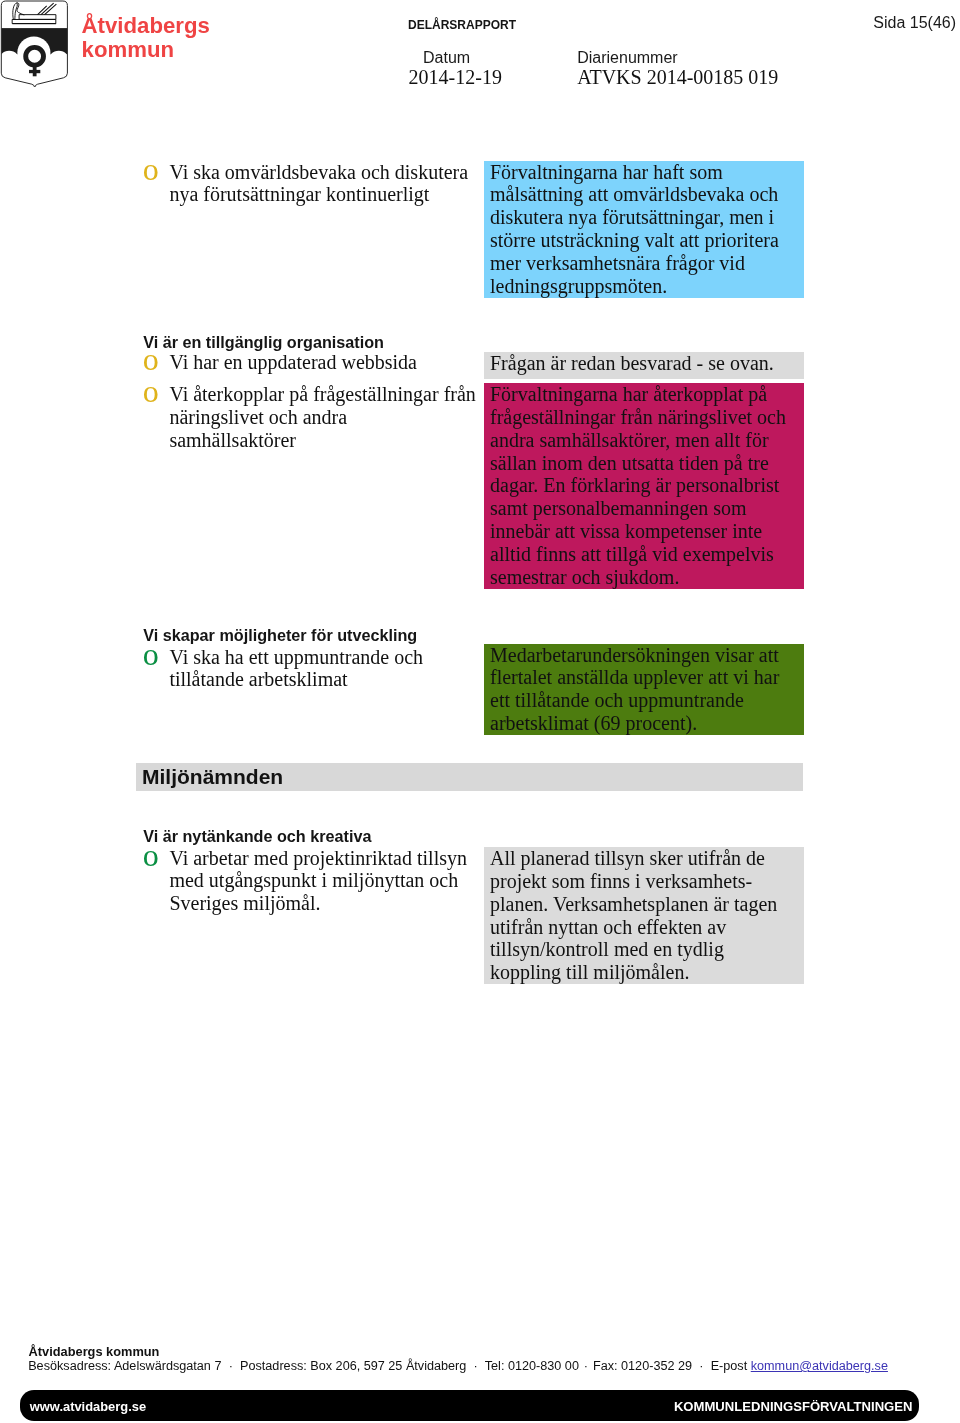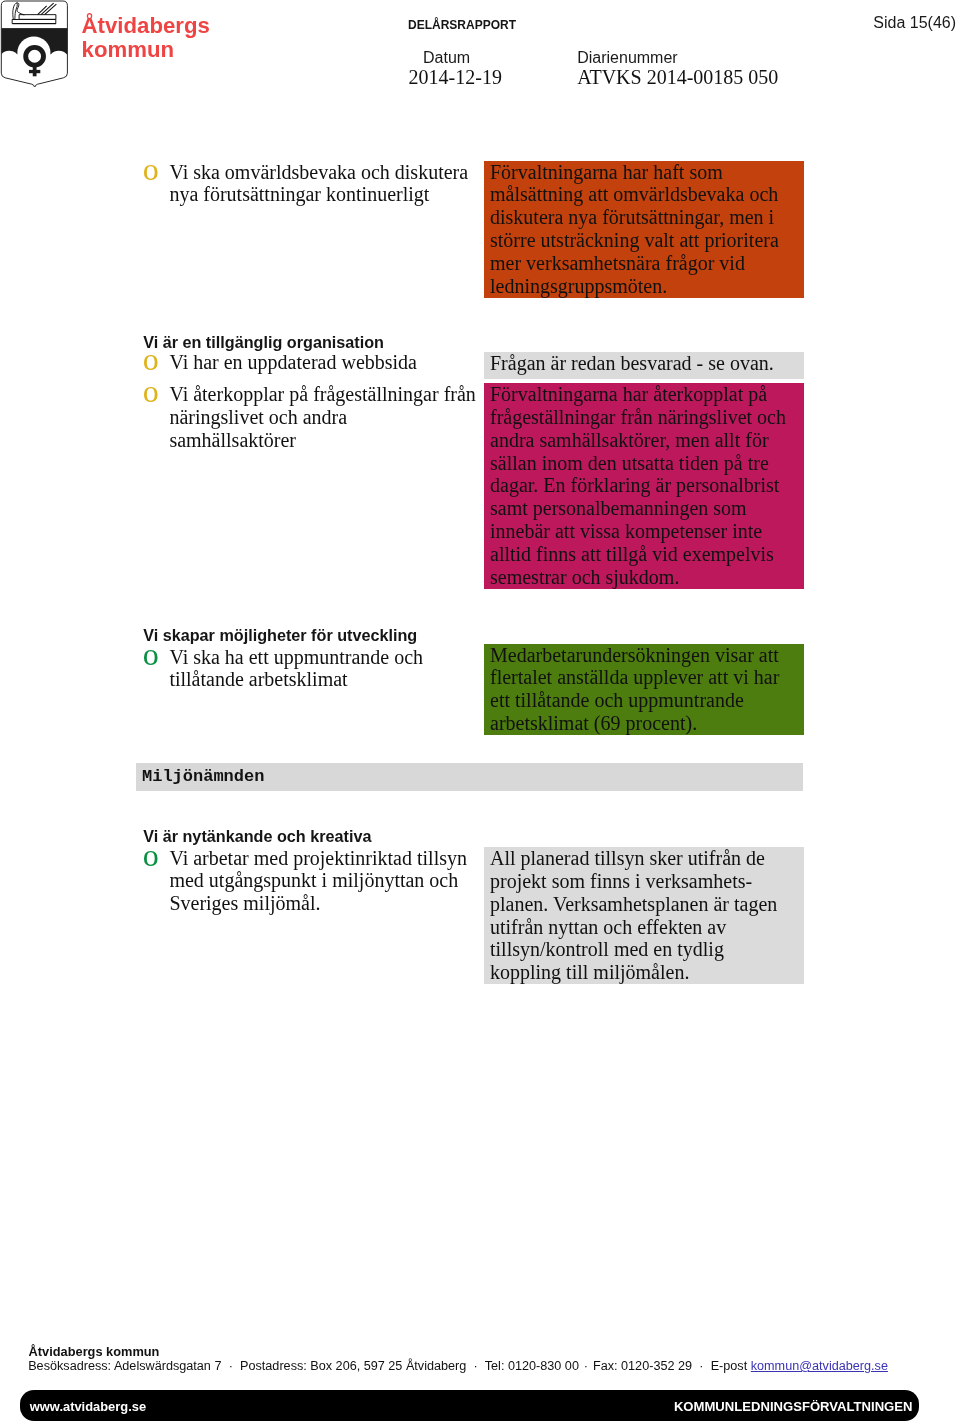--- a/index.html
+++ b/index.html
@@ -42,22 +42,22 @@
   .goal .bul{position:absolute;left:3.4px;top:-2.8px;width:22px;text-align:left;
               font-size:32px;line-height:22.85px;}
   .goal .txt{display:block;margin-left:30px;width:308px;hyphens:manual;}
 
   .answer{position:absolute;left:484px;width:320px;
           font-size:20px;line-height:22.85px;color:#111;box-sizing:border-box;
           padding:0 8px 0 6px;hyphens:manual;}
 
   .secbar{position:absolute;left:136px;width:667px;}
   .secbar span{position:absolute;left:6px;top:2.9px;
-          font-family:Liberation Mono, monospace;
-          font-weight:bold;font-size:17px;line-height:21px;color:#121212;}
+          font-family:Liberation Sans, sans-serif;
+          font-weight:bold;font-size:21px;line-height:21px;color:#121212;}
 
   
   #footer{position:absolute;left:0;top:0;width:960px;}
   #f-org{position:absolute;left:28.6px;top:1343.9px;
          font-family:"Liberation Sans","DejaVu Sans",sans-serif;
          font-weight:bold;font-size:12.8px;line-height:15px;color:#111;
          white-space:nowrap;}
   #f-line{position:absolute;left:28.2px;top:1359px;white-space:nowrap;
           font-family:"Liberation Sans","DejaVu Sans",sans-serif;
           font-size:12.65px;line-height:15px;color:#111;}
@@ -121,30 +121,30 @@
       <div>Åtvidabergs</div>
       <div>kommun</div>
     </div>
   </div>
 
   <div id="doc-type">DELÅRSRAPPORT</div>
   <div id="page-label">Sida 15(46)</div>
   <div id="date-label" class="hdr-label">Datum</div>
   <div id="date-value" class="hdr-value">2014-12-19</div>
   <div id="diary-label" class="hdr-label">Diarienummer</div>
-  <div id="diary-value" class="hdr-value">ATVKS 2014-00185 050</div>
+  <div id="diary-value" class="hdr-value">ATVKS 2014-00185 019</div>
 </div>
 
 <div id="content">
 
   <div class="goal" style="top:160.6px;">
     <span class="bul" style="color: rgb(223, 179, 27);">o</span>
     <span class="txt">Vi ska omvärldsbevaka och diskutera nya förutsättningar kontinuerligt</span>
   </div>
-  <div class="answer" style="top: 160.6px; background-color: #c2410c;">Förvaltningarna har haft som målsättning att omvärldsbevaka och diskutera nya förutsättningar, men i större utsträckning valt att prioritera mer verksamhetsnära frågor vid ledningsgruppsmöten.</div>
+  <div class="answer" style="top: 160.6px; background-color: #7dd3fc;">Förvaltningarna har haft som målsättning att omvärldsbevaka och diskutera nya förutsättningar, men i större utsträckning valt att prioritera mer verksamhetsnära frågor vid ledningsgruppsmöten.</div>
 
   <div class="sec-head" style="top:333.2px;">Vi är en tillgänglig organisation</div>
 
   <div class="goal" style="top:351.2px;">
     <span class="bul" style="color: rgb(223, 179, 27);">o</span>
     <span class="txt">Vi har en uppdaterad webbsida</span>
   </div>
   <div class="answer" style="top: 351.6px; padding-bottom: 4.8px; background-color: rgb(219, 219, 219);">Frågan är redan besvarad - se ovan.</div>
 
   <div class="goal" style="top:382.9px;">

